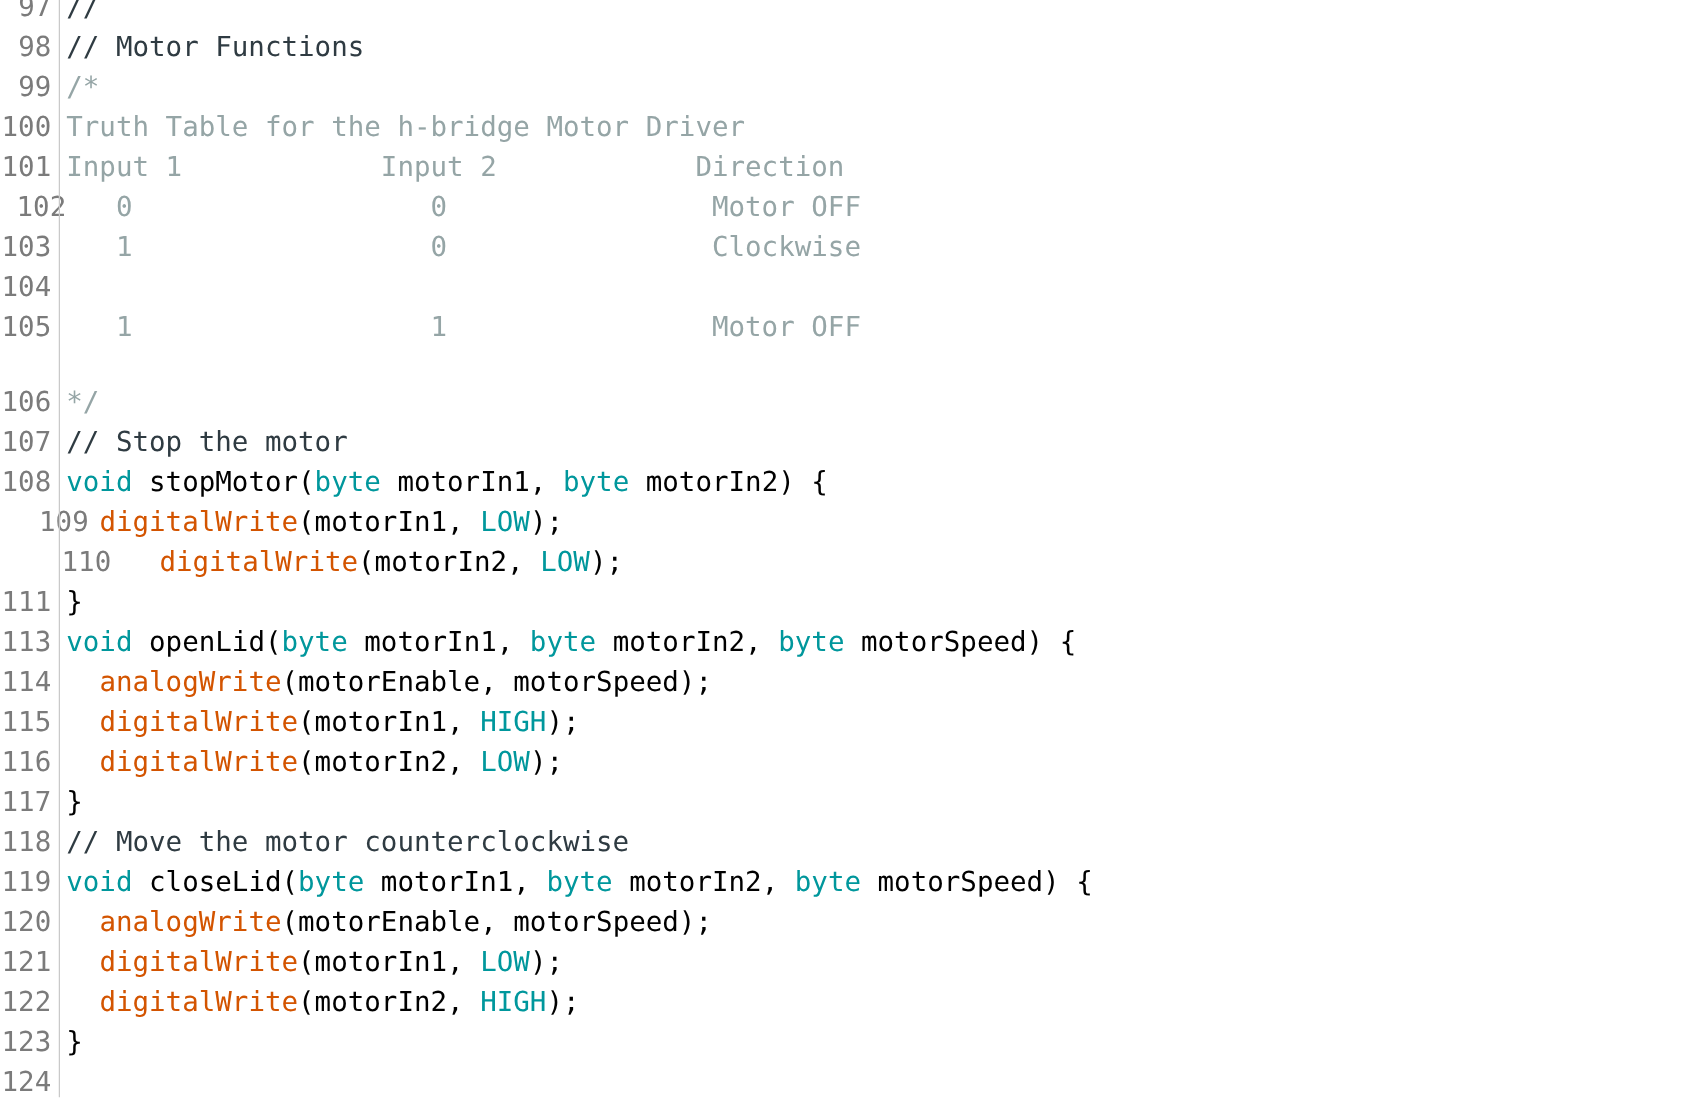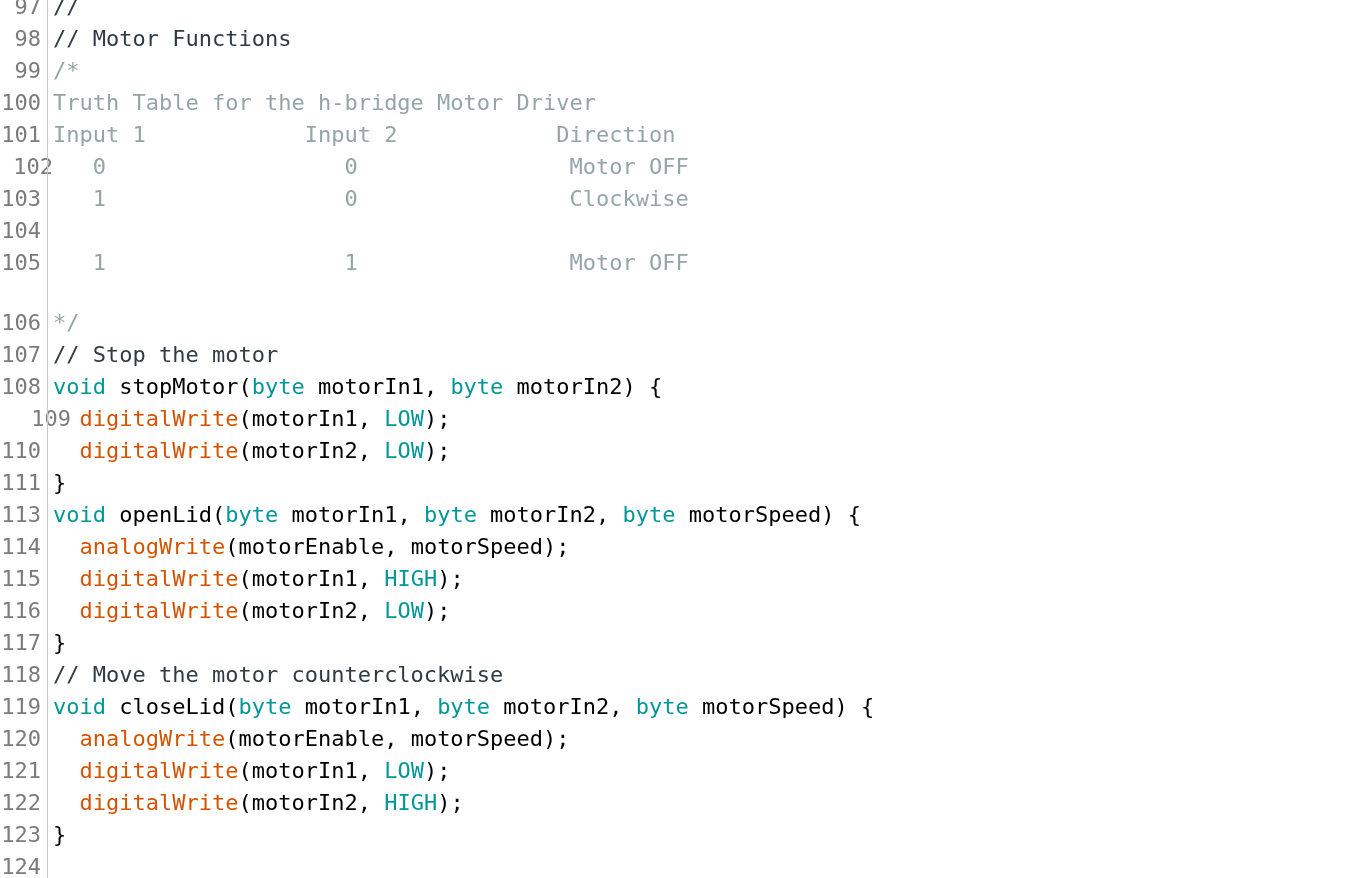--- a/index.html
+++ b/index.html
@@ -94,21 +94,21 @@
       <div class="row" style="height: 32px; line-height: 32px;"><div class="lineno" style="color: rgb(123, 123, 123);">100</div><div class="code"><span class="tok-blockcomment">Truth Table for the h-bridge Motor Driver</span></div></div>
       <div class="row" style="height: 32px; line-height: 32px;"><div class="lineno" style="color: rgb(123, 123, 123);">101</div><div class="code"><span class="tok-blockcomment">Input 1            Input 2            Direction</span></div></div>
       <div class="row" style="height: 32px; line-height: 32px;"><div class="lineno" style="color: rgb(123, 123, 123); padding-left: 12px;">102</div><div class="code"><span class="tok-blockcomment">   0                  0                Motor OFF</span></div></div>
       <div class="row" style="height: 32px; line-height: 32px; padding-left: 46px;"><div class="lineno" style="color: rgb(123, 123, 123);">103</div><div class="code"><span class="tok-blockcomment">   1                  0                Clockwise</span></div></div>
       <div class="row" style="height: 32px; line-height: 32px;"><div class="lineno" style="color: rgb(123, 123, 123);">104</div></div>
       <div class="row" style="height: 32px; line-height: 32px;"><div class="lineno" style="color: rgb(123, 123, 123);">105</div><div class="code"><span class="tok-blockcomment">   1                  1                Motor OFF</span></div></div>
       <div class="row" style="height: 32px; line-height: 32px; margin-top: 28px;"><div class="lineno" style="color: rgb(123, 123, 123);">106</div><div class="code"><span class="tok-blockcomment">*/</span></div></div>
       <div class="row" style="height: 32px; line-height: 32px;"><div class="lineno" style="color: rgb(123, 123, 123);">107</div><div class="code"><span class="tok-linecomment">// Stop the motor</span></div></div>
       <div class="row" style="height: 32px; line-height: 32px;"><div class="lineno" style="color: rgb(123, 123, 123);">108</div><div class="code"><span class="tok-keyword">void</span><span class="tok-plain"> stopMotor(</span><span class="tok-keyword">byte</span><span class="tok-plain"> motorIn1, </span><span class="tok-keyword">byte</span><span class="tok-plain"> motorIn2) {</span></div></div>
       <div class="row" style="height: 32px; line-height: 32px;"><div class="lineno" style="color: rgb(123, 123, 123); margin-left: 30px;">109</div><div class="code"><span class="tok-plain">  </span><span class="tok-function">digitalWrite</span><span class="tok-plain">(motorIn1, </span><span class="tok-constant">LOW</span><span class="tok-plain">);</span></div></div>
-      <div class="row" style="height: 32px; line-height: 32px;"><div class="lineno" style="color: rgb(123, 123, 123);">110</div><div class="code"><span class="tok-plain">  </span><span class="tok-function">digitalWrite</span><span class="tok-plain">(motorIn2, </span><span class="tok-constant">LOW</span><span class="tok-plain">);</span></div></div>
+      <div class="row" style="height: 32px; line-height: 32px; margin-left: 48px;"><div class="lineno" style="color: rgb(123, 123, 123);">110</div><div class="code"><span class="tok-plain">  </span><span class="tok-function">digitalWrite</span><span class="tok-plain">(motorIn2, </span><span class="tok-constant">LOW</span><span class="tok-plain">);</span></div></div>
       <div class="row" style="height: 32px; line-height: 32px;"><div class="lineno" style="color: rgb(123, 123, 123);">111</div><div class="code"><span class="tok-plain">}</span></div></div>
       <div class="row" style="height: 32px; line-height: 32px;"><div class="lineno" style="color: rgb(123, 123, 123);">113</div><div class="code"><span class="tok-keyword">void</span><span class="tok-plain"> openLid(</span><span class="tok-keyword">byte</span><span class="tok-plain"> motorIn1, </span><span class="tok-keyword">byte</span><span class="tok-plain"> motorIn2, </span><span class="tok-keyword">byte</span><span class="tok-plain"> motorSpeed) {</span></div></div>
       <div class="row" style="height: 32px; line-height: 32px;"><div class="lineno" style="color: rgb(123, 123, 123);">114</div><div class="code"><span class="tok-plain">  </span><span class="tok-function">analogWrite</span><span class="tok-plain">(motorEnable, motorSpeed);</span></div></div>
       <div class="row" style="height: 32px; line-height: 32px;"><div class="lineno" style="color: rgb(123, 123, 123);">115</div><div class="code"><span class="tok-plain">  </span><span class="tok-function">digitalWrite</span><span class="tok-plain">(motorIn1, </span><span class="tok-constant">HIGH</span><span class="tok-plain">);</span></div></div>
       <div class="row" style="height: 32px; line-height: 32px;"><div class="lineno" style="color: rgb(123, 123, 123);">116</div><div class="code"><span class="tok-plain">  </span><span class="tok-function">digitalWrite</span><span class="tok-plain">(motorIn2, </span><span class="tok-constant">LOW</span><span class="tok-plain">);</span></div></div>
       <div class="row" style="height: 32px; line-height: 32px; padding-left: 29px;"><div class="lineno" style="color: rgb(123, 123, 123);">117</div><div class="code"><span class="tok-plain">}</span></div></div>
       <div class="row" style="height: 32px; line-height: 32px;"><div class="lineno" style="color: rgb(123, 123, 123);">118</div><div class="code"><span class="tok-linecomment">// Move the motor counterclockwise</span></div></div>
       <div class="row" style="height: 32px; line-height: 32px;"><div class="lineno" style="color: rgb(123, 123, 123);">119</div><div class="code"><span class="tok-keyword">void</span><span class="tok-plain"> closeLid(</span><span class="tok-keyword">byte</span><span class="tok-plain"> motorIn1, </span><span class="tok-keyword">byte</span><span class="tok-plain"> motorIn2, </span><span class="tok-keyword">byte</span><span class="tok-plain"> motorSpeed) {</span></div></div>
       <div class="row" style="height: 32px; line-height: 32px;"><div class="lineno" style="color: rgb(123, 123, 123);">120</div><div class="code"><span class="tok-plain">  </span><span class="tok-function">analogWrite</span><span class="tok-plain">(motorEnable, motorSpeed);</span></div></div>
       <div class="row" style="height: 32px; line-height: 32px;"><div class="lineno" style="color: rgb(123, 123, 123);">121</div><div class="code"><span class="tok-plain">  </span><span class="tok-function">digitalWrite</span><span class="tok-plain">(motorIn1, </span><span class="tok-constant">LOW</span><span class="tok-plain">);</span></div></div>

